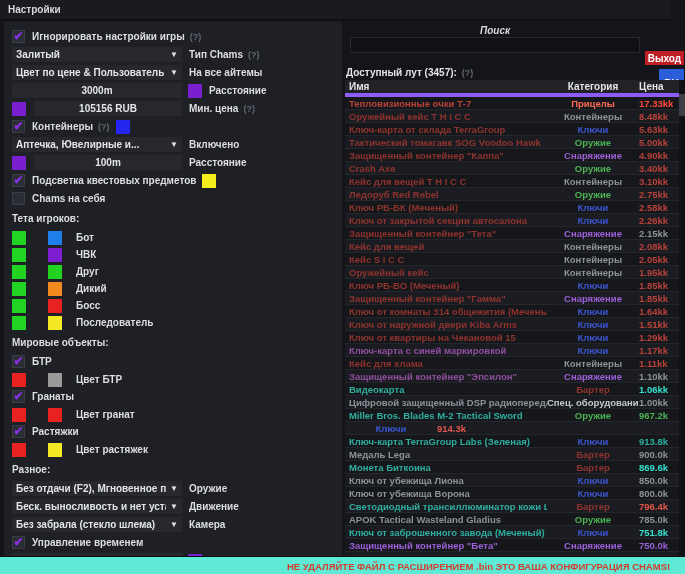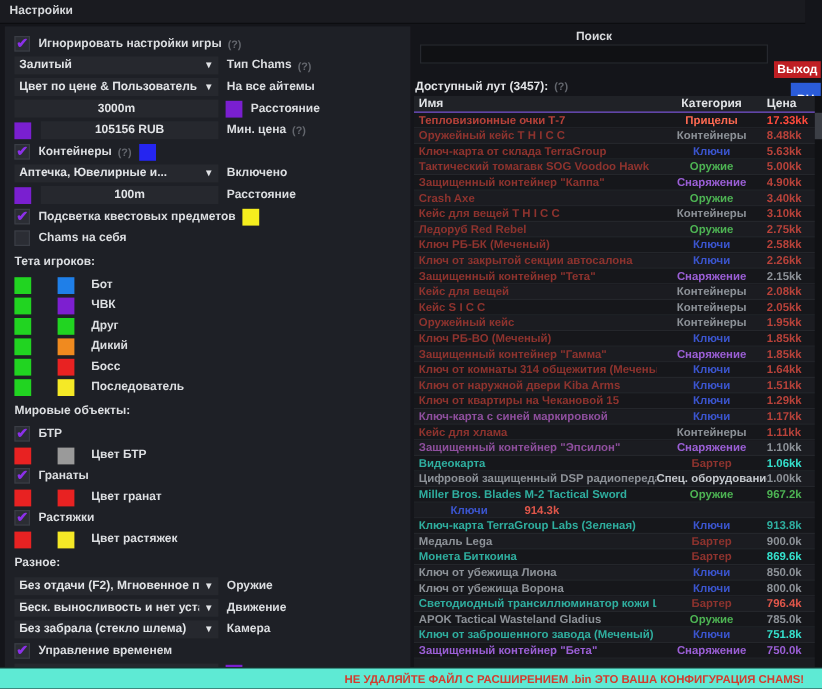--- a/index.html
+++ b/index.html
@@ -27,33 +27,33 @@
   .tinput.short{width:148px;}
   .sw{width:14px;height:14px;flex:none;display:inline-block;}
   .sw.after{margin-left:6px;}
   .sw.pre{margin-right:8px;}
   .sectitle{font-size:10px;font-weight:700;color:#dcdee1;margin:6px 0 4px 8px;height:12px;}
   .prow{display:flex;align-items:center;height:17px;margin:0 0 0 8px;}
   .prow .sw2{margin-left:22px;}
   .plbl{font-size:10px;font-weight:700;margin-left:14px;white-space:nowrap;}
   
   .right{position:absolute;left:345px;top:19px;width:340px;height:537px;overflow:hidden;}
-  .search-label{position:absolute;left:0px;top:6px;width:300px;text-align:center;font-size:10px;font-weight:700;color:#d7d9dc;}
+  .search-label{position:absolute;left:0px;top:6px;width:300px;text-align:center;font-size:10px;font-weight:700;color:#d7d9dc;font-style:italic;}
   .search-input{position:absolute;left:5px;top:18px;width:290px;height:16px;background:#101114;border:1px solid #26282e;
                 box-sizing:border-box;color:#e2e4e7;font-family:"Liberation Sans",sans-serif;font-size:10px;}
   .btn{position:absolute;display:flex;align-items:center;justify-content:center;font-weight:700;color:#fff;cursor:pointer;white-space:nowrap;margin-top:30px;}
   .btn-exit{left:300px;top:2px;width:39px;height:14px;background:#bf1f24;font-size:10px;}
   .btn-ru{left:314px;top:20px;width:25px;height:28px;background:#2b5cd9;font-size:10px;text-decoration:underline;}
   .btn-kappa{left:174px;top:31px;width:113px;height:14px;background:#7a3de8;font-size:9px;}
   .btn-discard{left:291px;top:31px;width:75px;height:14px;background:#bf1f24;font-size:9px;justify-content:flex-start;padding-left:4px;box-sizing:border-box;}
   .loot-title{position:absolute;left:1px;top:48px;font-size:10px;font-weight:700;color:#e2e4e7;}
   .loot-title .hint{margin-left:5px;}
   
   .table{position:absolute;left:0;top:61px;width:340px;height:476px;background:#141519;}
-  .thead{display:flex;height:13px;background:#202227;border-bottom:1px solid #8b5cf6;align-items:center;}
+  .thead{display:flex;height:13px;background:#202227;border-bottom:4px solid #8b5cf6;align-items:center;}
   .trow{display:flex;height:13px;align-items:center;border-bottom:1px solid #24262b;box-sizing:border-box;}
   .trow.even{background:#16171b;}
   .trow.odd{background:#1b1c21;}
   .c-name{flex:1 1 auto;min-width:0;padding-left:4px;font-size:9.5px;font-weight:700;white-space:nowrap;overflow:hidden;}
   .c-cat{flex:none;width:92px;font-size:9.5px;font-weight:700;white-space:nowrap;overflow:hidden;text-align:center;}
   .c-price{flex:none;width:46px;font-size:9.5px;font-weight:700;white-space:nowrap;}
   .thead .c-name,.thead .c-cat,.thead .c-price{color:#e2e4e7;font-size:10px;}
   .scrollbar{position:absolute;right:0px;top:61px;width:6px;height:476px;background:#101114;}
   .scroll-thumb{position:absolute;left:0;top:14px;width:6px;height:22px;background:#3c3f46;}
   

